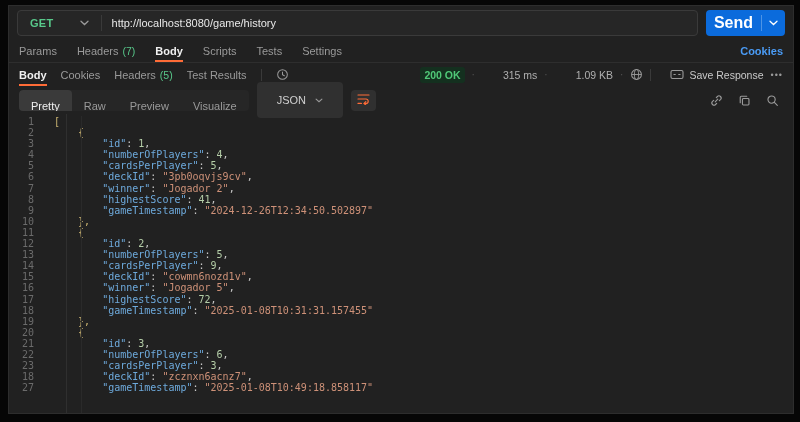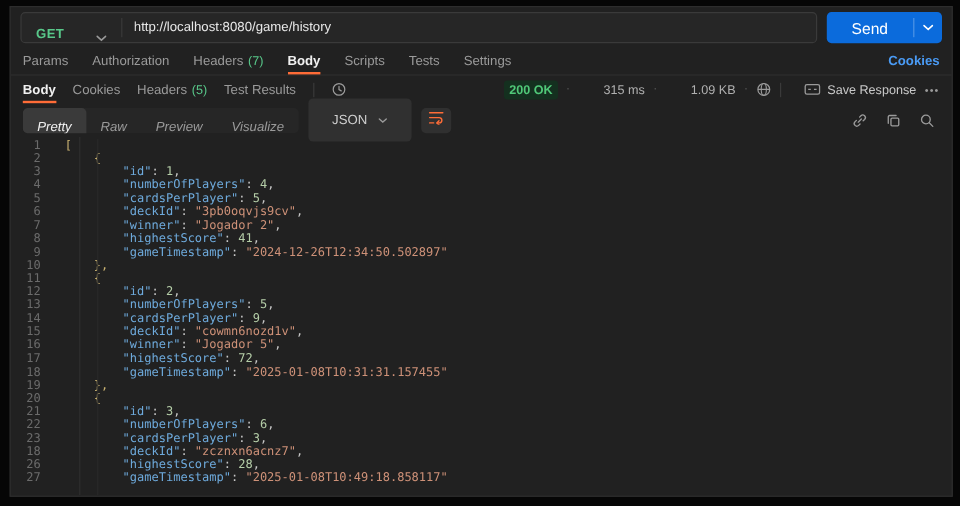--- a/index.html
+++ b/index.html
@@ -14,33 +14,33 @@
     background: #212121; border: 1px solid #2d2d2d;
     display: flex; flex-direction: column; overflow: hidden;
   }
 
   
   .url-row { display: flex; align-items: center; gap: 8px; padding: 4px 8px 3px 8px; height: 33px; flex: none; }
   .method-url {
     flex: 1; display: flex; align-items: stretch; height: 26px;
     background: #262626; border: 1px solid #3a3a3a; border-radius: 4px; overflow: hidden;
   }
-  .method-select { display: flex; align-items: flex-end; gap: 26px; padding: 0 12px; cursor: pointer; }
+  .method-select { display: flex; align-items: center; gap: 26px; padding: 0 12px; cursor: pointer; }
   .method-label { color: #58c88a; font-size: 11px; font-weight: 700; letter-spacing: .3px; }
   .chev { color: #9a9a9a; display: inline-flex; align-items: center; }
   .method-divider { width: 1px; background: #3a3a3a; margin: 4px 0; }
   .url-input {
     flex: 1; background: transparent; border: none; outline: none;
     color: #e8e8e8; font-size: 11px; padding: 0 10px; font-family: "Liberation Sans", sans-serif;
   }
   .send-btn {
     display: flex; align-items: stretch; height: 26px; border-radius: 4px; overflow: hidden;
     background: #0b6bdc; cursor: pointer; flex: none;
   }
-  .send-main { display: flex; align-items: center; padding: 0 21px; color: #fff; font-size: 13px; font-weight: 400; }
+  .send-main { display: flex; align-items: center; padding: 0 8px; color: #fff; font-size: 16px; font-weight: 700; }
   .send-divider { width: 1px; background: rgba(255,255,255,.28); margin: 5px 0; }
   .send-caret { display: flex; align-items: center; padding: 0 7px; color: #fff; }
 
   
   .req-tabs { display: flex; align-items: center; gap: 20px; padding: 0 10px; height: 23px; flex: none; }
   .tab { display: flex; align-items: center; gap: 4px; font-size: 11px; color: #9a9a9a; cursor: pointer; height: 100%; position: relative; text-align: center; }
   .tab .badge { color: #58c88a; font-size: 10.5px; }
   .tab.active { color: #f0f0f0; font-weight: 700; }
   .tab.active::after { content: ""; position: absolute; left: 0; right: 0; bottom: 0; height: 2px; background: #ff6c37; }
   .cookies-link { margin-left: auto; color: #4a9bf5; font-size: 11px; font-weight: 700; cursor: pointer; }
@@ -63,21 +63,21 @@
   }
   .metric { color: #b0b0b0; font-size: 10.5px; cursor: default; margin-left: 21px; }
   .dotsep { color: #555; font-size: 10px; }
   .dotsep::before { content: "\00B7"; }
   .save-resp { display: flex; align-items: center; gap: 5px; color: #c9c9c9; font-size: 10.5px; cursor: pointer; padding-left: 12px; }
   .more-btn { color: #9a9a9a; font-size: 9px; letter-spacing: 1px; cursor: pointer; }
 
   
   .view-toolbar { display: flex; align-items: center; gap: 8px; padding: 4px 10px; height: 28px; flex: none; }
   .seg-group { display: flex; background: #262626; border-radius: 4px; overflow: hidden; height: 21px; }
-  .seg { display: flex; align-items: center; padding: 16px 12px; font-size: 11px; color: #9a9a9a; cursor: pointer; font-style: italic; }
+  .seg { display: flex; align-items: center; padding: 16px 12px; font-size: 11px; color: #9a9a9a; cursor: pointer; }
   .seg.active { background: #3a3a3a; color: #f0f0f0; border-radius: 4px; }
   .fmt-select {
     display: flex; align-items: center; gap: 9px; background: #303030; border-radius: 4px;
     height: 36px; padding: 0 20px; color: #d0d0d0; font-size: 11px; cursor: pointer;
   }
   .wrap-btn {
     display: flex; align-items: center; justify-content: center; background: #303030; border-radius: 4px;
     height: 21px; width: 25px; color: #ff6c37; cursor: pointer;
   }
   .view-right { margin-left: auto; display: flex; align-items: center; gap: 15px; padding-right: 4px; }
@@ -123,23 +123,20 @@
         <svg width="9" height="6" viewBox="0 0 9 6">
             <path d="M1 1.3l3.5 3.2L8 1.3" fill="none" stroke="currentColor" stroke-width="1.3" stroke-linecap="round"></path>
           </svg>
       </span>
     </div>
   </div>
 
   <div class="req-tabs">
     <div class="tab">
         <span>Params</span>
-      </div>
-    <div class="tab">
-        <span>Authorization</span>
       </div>
     <div class="tab">
         <span>Headers</span>
         <span class="badge">(7)</span>
       </div>
     <div class="tab active">
         <span>Body</span>
       </div>
     <div class="tab">
         <span>Scripts</span>
@@ -270,18 +267,17 @@
         <div class="code-line"><span class="ln">15</span><span><span class="tk-pn">        </span><span class="tk-key">"deckId"</span><span class="tk-pn">: </span><span class="tk-str">"cowmn6nozd1v"</span><span class="tk-pn">,</span></span></div>
         <div class="code-line"><span class="ln">16</span><span><span class="tk-pn">        </span><span class="tk-key">"winner"</span><span class="tk-pn">: </span><span class="tk-str">"Jogador 5"</span><span class="tk-pn">,</span></span></div>
         <div class="code-line"><span class="ln">17</span><span><span class="tk-pn">        </span><span class="tk-key">"highestScore"</span><span class="tk-pn">: </span><span class="tk-num">72</span><span class="tk-pn">,</span></span></div>
         <div class="code-line"><span class="ln">18</span><span><span class="tk-pn">        </span><span class="tk-key">"gameTimestamp"</span><span class="tk-pn">: </span><span class="tk-str">"2025-01-08T10:31:31.157455"</span></span></div>
         <div class="code-line"><span class="ln">19</span><span><span class="tk-pn">    </span><span class="tk-brk">},</span></span></div>
         <div class="code-line"><span class="ln">20</span><span><span class="tk-pn">    </span><span class="tk-brk">{</span></span></div>
         <div class="code-line"><span class="ln">21</span><span><span class="tk-pn">        </span><span class="tk-key">"id"</span><span class="tk-pn">: </span><span class="tk-num">3</span><span class="tk-pn">,</span></span></div>
         <div class="code-line"><span class="ln">22</span><span><span class="tk-pn">        </span><span class="tk-key">"numberOfPlayers"</span><span class="tk-pn">: </span><span class="tk-num">6</span><span class="tk-pn">,</span></span></div>
         <div class="code-line"><span class="ln">23</span><span><span class="tk-pn">        </span><span class="tk-key">"cardsPerPlayer"</span><span class="tk-pn">: </span><span class="tk-num">3</span><span class="tk-pn">,</span></span></div>
         <div class="code-line"><span class="ln">18</span><span><span class="tk-pn">        </span><span class="tk-key">"deckId"</span><span class="tk-pn">: </span><span class="tk-str">"zcznxn6acnz7"</span><span class="tk-pn">,</span></span></div>
-        <div class="code-line"><span class="ln">26</span><span><span class="tk-pn">        </span><span class="tk-key">"highestScore"</span><span class="tk-pn">: </span><span class="tk-num">28</span><span class="tk-pn">,</span></span></div>
         <div class="code-line"><span class="ln">27</span><span><span class="tk-pn">        </span><span class="tk-key">"gameTimestamp"</span><span class="tk-pn">: </span><span class="tk-str">"2025-01-08T10:49:18.858117"</span></span></div>
       </div>
   </div>
 
 </div>
 
 </body></html>

